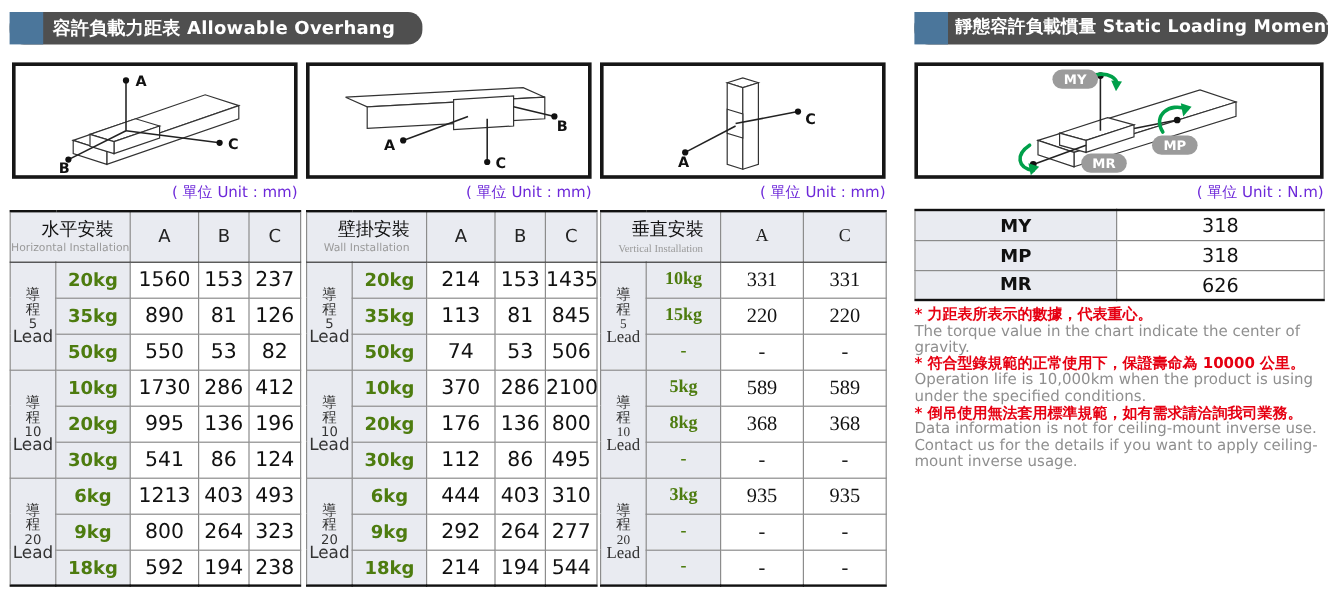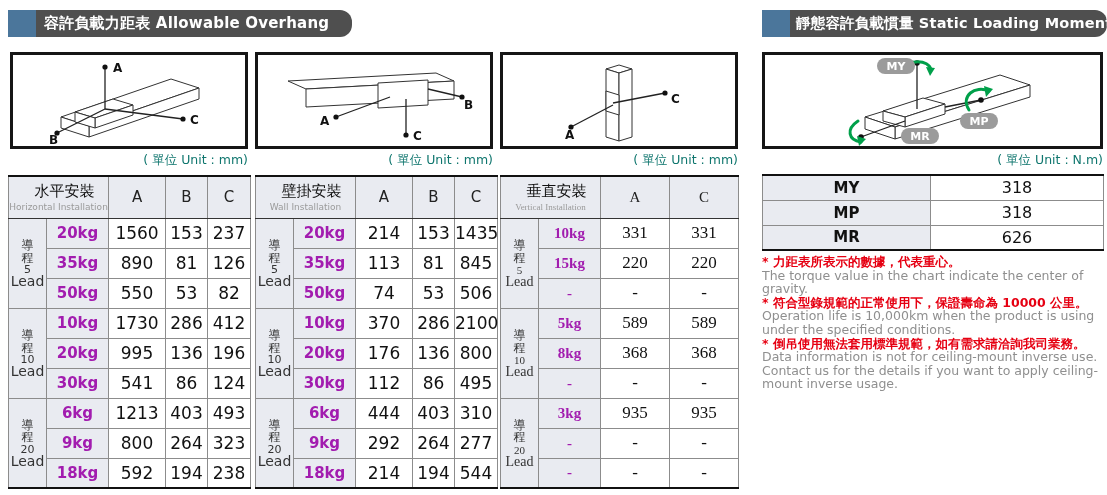--- a/index.html
+++ b/index.html
@@ -17,21 +17,21 @@
   #bar-right .hbar-text { font-size:14.5px; margin-left:34px; }
 
   
   .diag { position:absolute; top:52px; height:97px; border:3px solid #161616; background:#fff; }
   #diag-horizontal { left:10px;  width:238px; }
   #diag-wall       { left:255px; width:238px; }
   #diag-vertical   { left:500px; width:238px; }
   #diag-moment     { left:762px; width:341px; }
   .diag svg { display:block; width:100%; height:100%; }
 
-  .unit { position:absolute; top:152px; font-size:12.5px; color:#0f766e; text-align:right; white-space:nowrap; }
+  .unit { position:absolute; top:152px; font-size:12.5px; color:#6d28d9; text-align:right; white-space:nowrap; }
   #unit-1 { left:10px;  width:238px; }
   #unit-2 { left:255px; width:238px; }
   #unit-3 { left:500px; width:238px; }
   #unit-4 { left:762px; width:341px; }
 
   
   .load-table { position:absolute; top:175px; border-collapse:collapse; table-layout:fixed; background:#fff;
     border-top:2.5px solid #111; border-bottom:2.5px solid #111; }
   #table-horizontal { left:8px;   width:242px; }
   #table-wall       { left:255px; width:242px; }
@@ -39,21 +39,21 @@
   .load-table th, .load-table td { border:1px solid #8c8c8c; text-align:center; vertical-align:middle; }
   .load-table thead th { height:42px; background:#e9ebf1; border-bottom:1.5px solid #333; }
   .t-zh { font-size:15px; font-weight:500; color:#111;padding-left:12px; }
   .t-en { font-size:9px;  font-weight:400; color:#9a9a9a; margin-top:1px; }
   .colh { font-size:15px; font-weight:400; color:#222; }
   .load-table tbody tr { height:30px; }
   .lead-cell { background:#e9ebf1; font-weight:400; color:#333; padding:2px 0; }
   .lead-line { font-size:12px; line-height:12.5px; }
   .lead-num  { font-size:11px; line-height:12px; }
   .lead-en   { font-size:14px; line-height:11px; }
-  .kg-cell   { background:#e9ebf1; font-size:15px; font-weight:bold; color:#a21caf; }
+  .kg-cell   { background:#e9ebf1; font-size:15px; font-weight:bold; color:#4d7c0f; }
   .val-cell  { font-size:17px; color:#111; background:#fff; }
   .first-val { border-left:1.5px solid #333 !important; }
   .group-top th, .group-top td { border-top:1.5px solid #444; }
 
   
   #moment-table { position:absolute; left:762px; top:174px; width:341px; border-collapse:collapse; table-layout:fixed;
     border-top:2.5px solid #111; border-bottom:2.5px solid #111; background:#fff; }
   #moment-table th, #moment-table td { border:1px solid #8c8c8c; height:25px; text-align:center; vertical-align:middle; }
   .m-label { background:#e9ebf1; font-size:15px; font-weight:bold; color:#111; }
   .m-value { font-size:16px; color:#111; }

